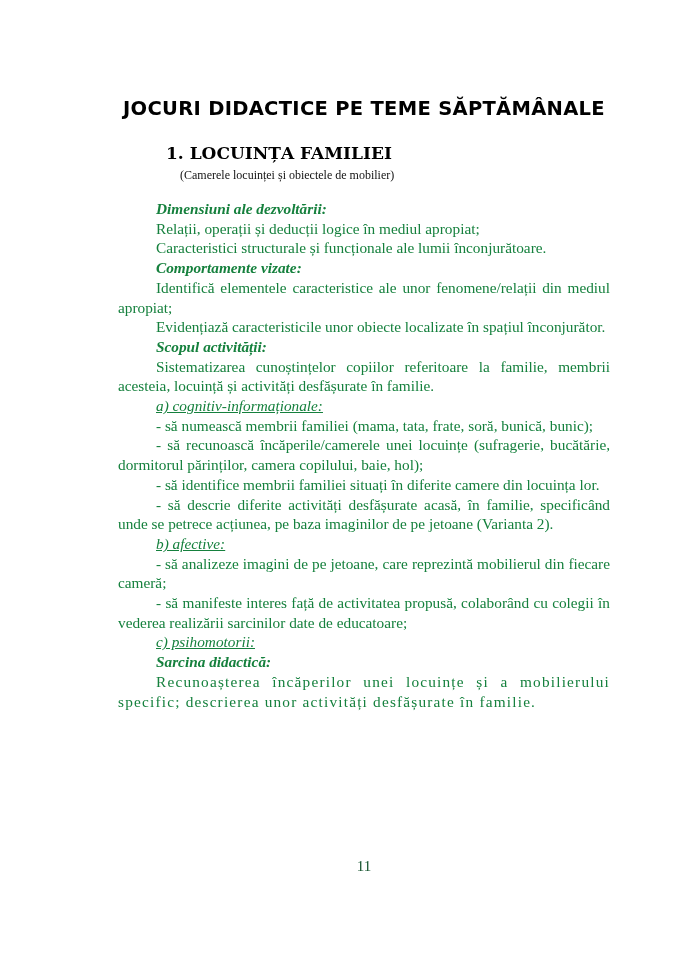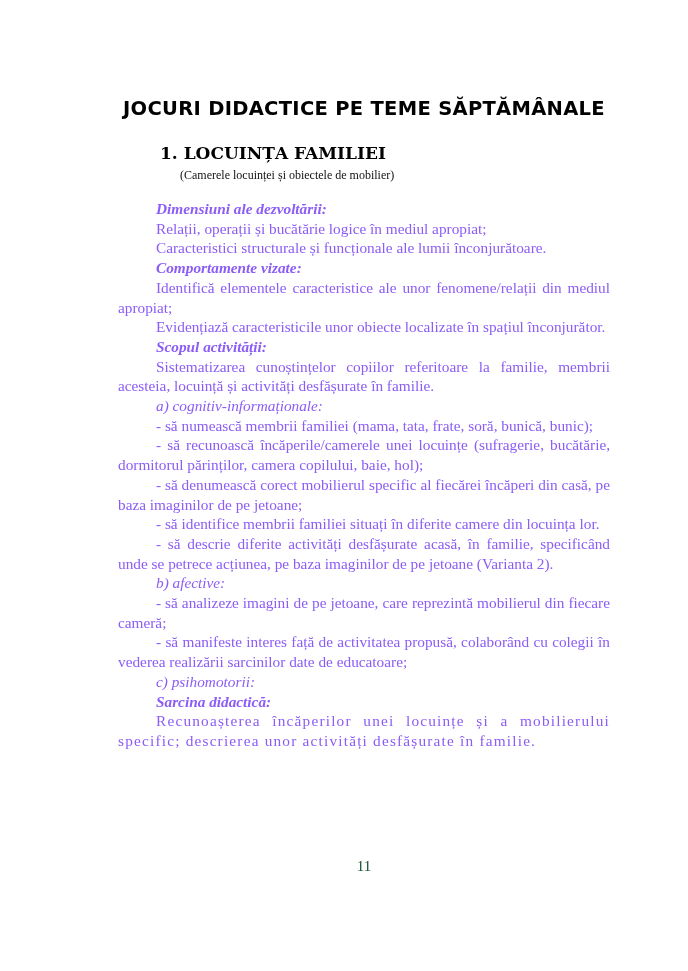--- a/index.html
+++ b/index.html
@@ -4,64 +4,63 @@
   <style>
     html, body { margin: 0; padding: 0; background: #ffffff; }
     body { width: 688px; height: 971px; position: relative; overflow: hidden; color: #111; }
     .page { position: absolute; left: 0; top: 0; width: 688px; height: 734px; background: #fff; margin-left: 20px; }
     .title {
       position: absolute; left: 0; width: 688px; top: 96px; text-align: center;
       font-family: "DejaVu Sans", sans-serif; font-weight: bold; font-size: 19.5px;
       letter-spacing: 0.3px; color: #000; line-height: 26px;
     }
     .section-title {
-      position: absolute; left: 140px; top: 142px;
+      position: absolute; left: 146px; top: 142px;
       font-family: "DejaVu Serif", serif; font-weight: bold; font-size: 17px; color: #000; line-height: 22px;
     }
     .subtitle {
       position: absolute; left: 160px; top: 165px;
       font-family: "Liberation Serif", serif; font-size: 12px; color: #111; line-height: 20px;
     }
     .body {
       position: absolute; left: 98px; top: 199px; width: 492px;
-      font-family: "Liberation Serif", serif; font-size: 15.3px; line-height: 19.7px; color: #8b5cf6;
+      font-family: "Liberation Serif", serif; font-size: 15.3px; line-height: 19.7px; color: #15803d;
     }
     .p { margin: 0; text-align: justify; text-indent: 38px; }
     .h { margin: 0; padding-left: 38px; font-weight: bold; font-style: italic; }
-    .sub { margin: 0; padding-left: 38px; font-style: italic; }
+    .sub { margin: 0; padding-left: 38px; font-style: italic; text-decoration: underline; }
     .spaced { letter-spacing: 1.2px; }
     .page-number {
       position: absolute; left: 0; width: 688px; top: 858px; text-align: center;
       font-family: "Liberation Serif", serif; font-size: 15px; color: #14532d;
     }
   </style>
 </head>
 <body>
 
 <div class="page">
   <div class="title">JOCURI DIDACTICE PE TEME SĂPTĂMÂNALE</div>
   <div class="section-title">1. LOCUINȚA FAMILIEI</div>
   <div class="subtitle">(Camerele locuinței și obiectele de mobilier)</div>
 
   <div class="body">
     <p class="h">Dimensiuni ale dezvoltării:</p>
-    <p class="p">Relații, operații și bucătărie logice în mediul apropiat;</p>
+    <p class="p">Relații, operații și deducții logice în mediul apropiat;</p>
     <p class="p">Caracteristici structurale și funcționale ale lumii înconjurătoare.</p>
 
     <p class="h">Comportamente vizate:</p>
     <p class="p">Identifică elementele caracteristice ale unor fenomene/relații din mediul apropiat;</p>
     <p class="p">Evidențiază caracteristicile unor obiecte localizate în spațiul înconjurător.</p>
 
     <p class="h">Scopul activității:</p>
     <p class="p">Sistematizarea cunoștințelor copiilor referitoare la familie, membrii acesteia, locuință și activități desfășurate în familie.</p>
 
     <p class="sub">a) cognitiv-informaționale:</p>
     <p class="p">- să numească membrii familiei (mama, tata, frate, soră, bunică, bunic);</p>
     <p class="p">- să recunoască încăperile/camerele unei locuințe (sufragerie, bucătărie, dormitorul părinților, camera copilului, baie, hol);</p>
-    <p class="p">- să denumească corect mobilierul specific al fiecărei încăperi din casă, pe baza imaginilor de pe jetoane;</p>
     <p class="p">- să identifice membrii familiei situați în diferite camere din locuința lor.</p>
     <p class="p">- să descrie diferite activități desfășurate acasă, în familie, specificând unde se petrece acțiunea, pe baza imaginilor de pe jetoane (Varianta 2).</p>
 
     <p class="sub">b) afective:</p>
     <p class="p">- să analizeze imagini de pe jetoane, care reprezintă mobilierul din fiecare cameră;</p>
     <p class="p">- să manifeste interes față de activitatea propusă, colaborând cu colegii în vederea realizării sarcinilor date de educatoare;</p>
 
     <p class="sub">c) psihomotorii:</p>
 
     <p class="h">Sarcina didactică:</p>

